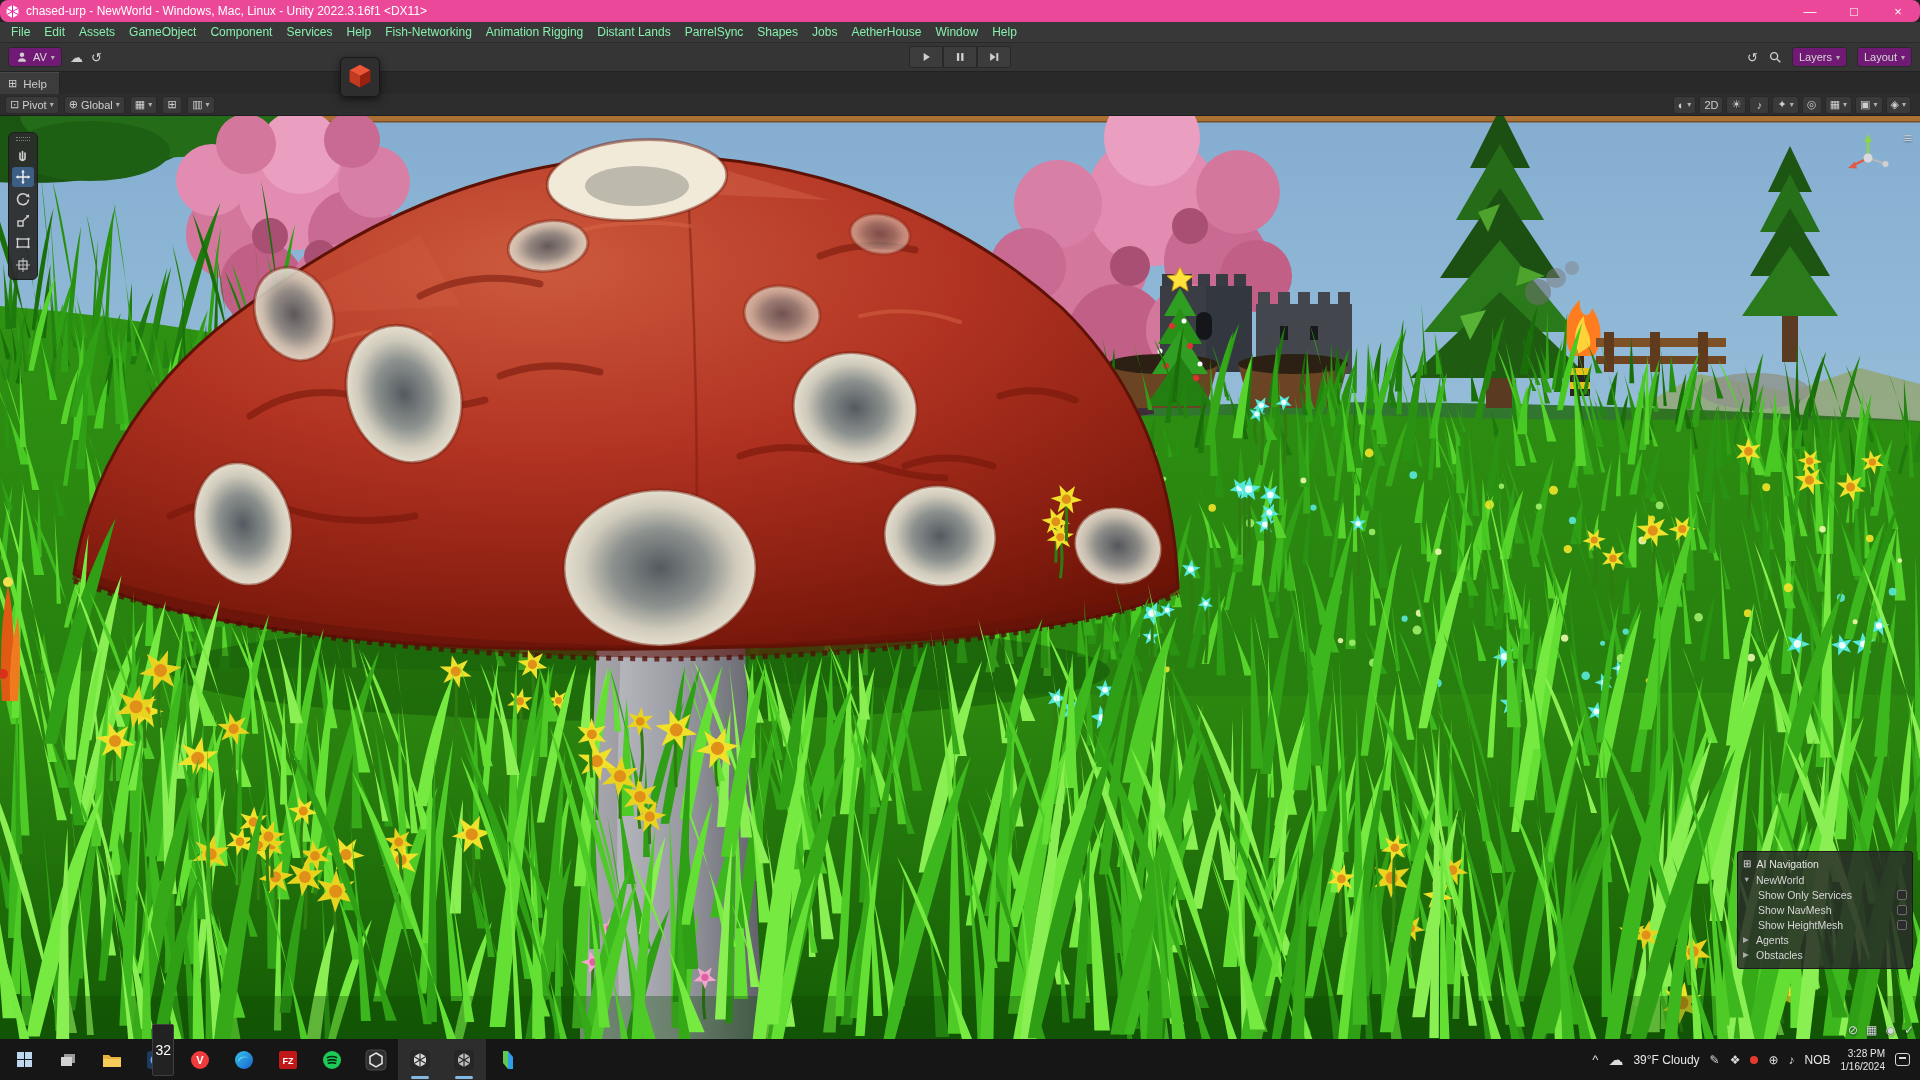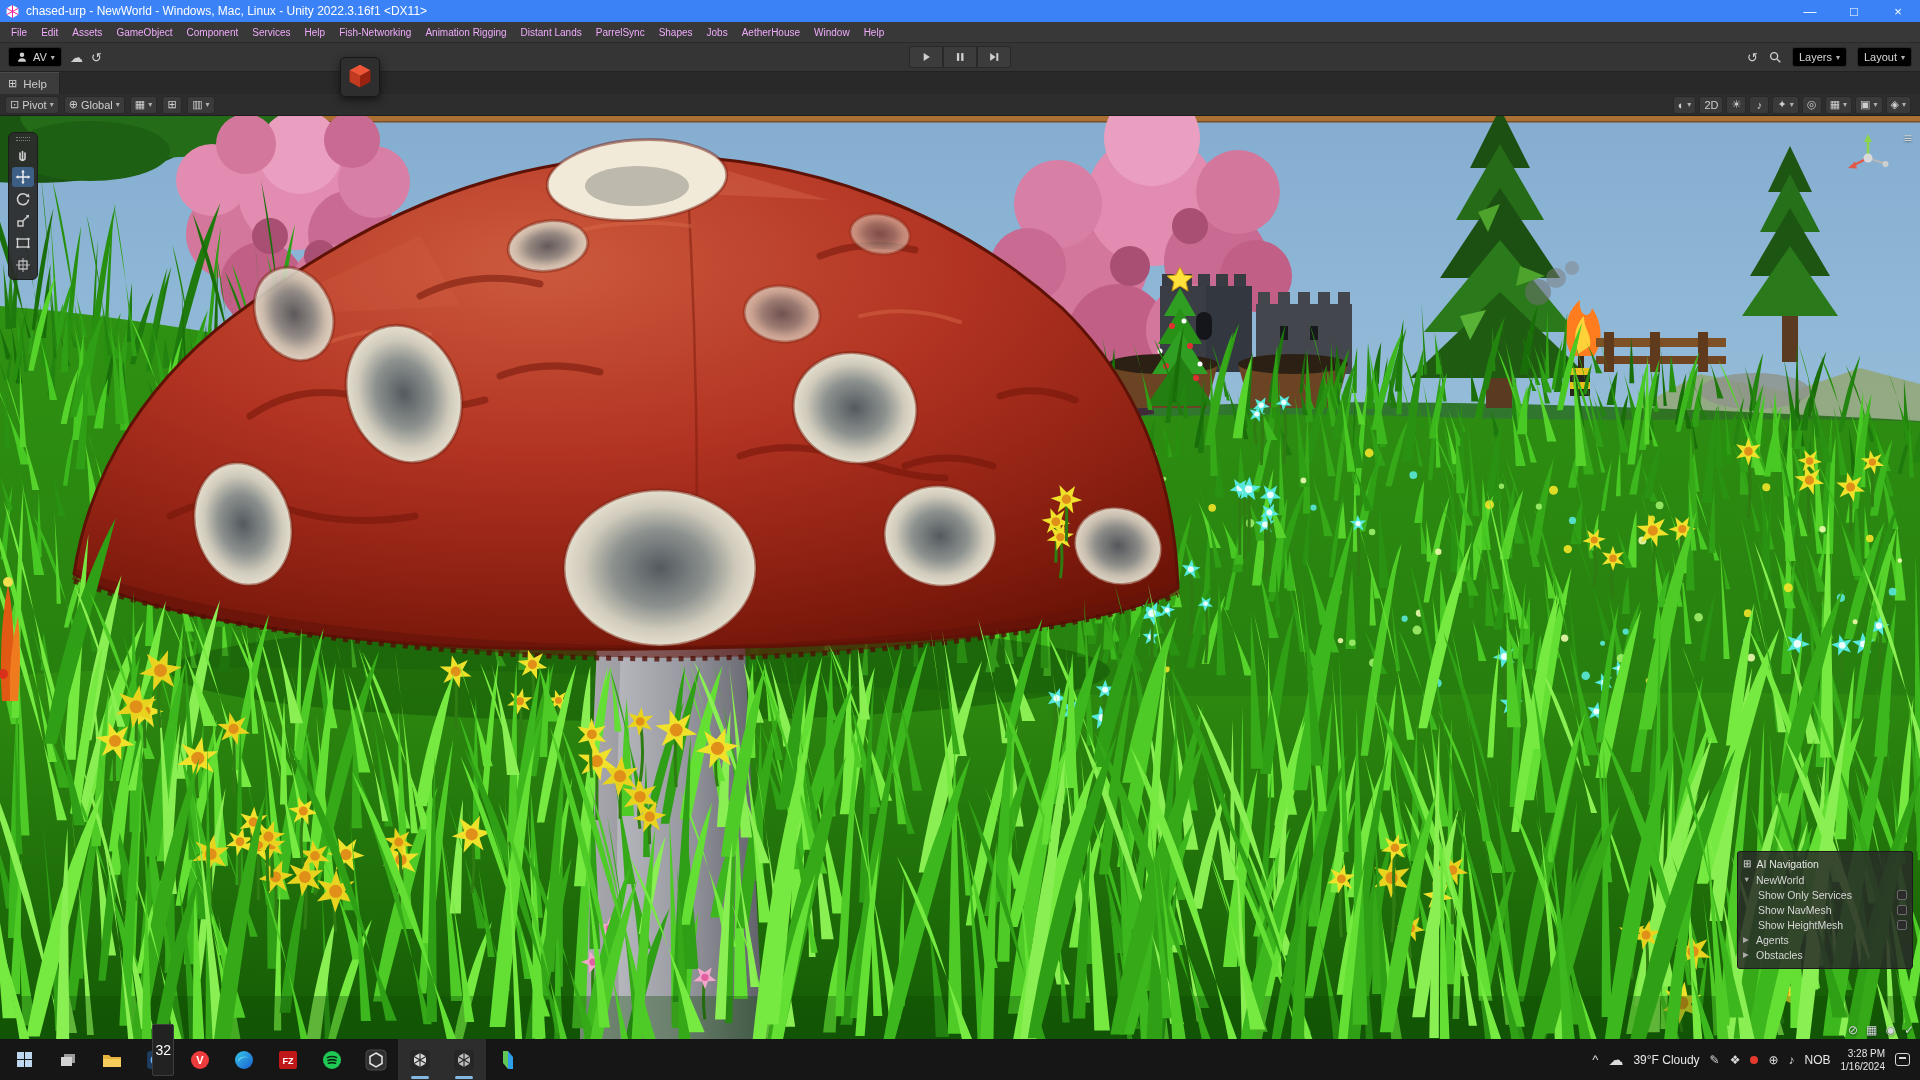--- a/index.html
+++ b/index.html
@@ -6,27 +6,27 @@
   html,body{width:1920px;height:1080px;background:#0d0d0d;font-family:"Liberation Sans",sans-serif;overflow:hidden}
   #root{position:absolute;inset:0;width:1920px;height:1080px;background:#222}
 
   
   .titlebar{position:absolute;left:0;top:0;width:100%;height:22px;background:#e9139b;display:flex;align-items:center;color:#fff;font-size:12px}
   .tb-logo{width:15px;height:15px;margin:0 6px 0 5px;flex:0 0 auto}
   .tb-controls{margin-left:auto;display:flex;height:100%}
   .tb-btn{width:44px;height:100%;display:flex;align-items:center;justify-content:center;font-size:13px;color:#fff}
 
   
-  .menubar{position:absolute;left:0;top:22px;width:100%;height:21px;background:#383838;display:flex;align-items:center;font-size:10px;color:#f0abfc;border-bottom:1px solid #2a2a2a;padding-left:4px}
+  .menubar{position:absolute;left:0;top:22px;width:100%;height:21px;background:#383838;display:flex;align-items:center;font-size:12px;color:#86efac;border-bottom:1px solid #2a2a2a;padding-left:4px}
   .menu-item{padding:0 7px;height:100%;display:flex;align-items:center}
 
   
   .toolbar{position:absolute;left:0;top:43px;width:100%;height:29px;background:#353535;border-bottom:1px solid #222;display:flex;align-items:center;padding:0 8px;color:#cfcfcf;font-size:11.5px}
   .tool-group{display:flex;align-items:center;gap:8px}
-  .chip{height:20px;display:inline-flex;align-items:center;gap:4px;background:#000000;border:1px solid #292929;border-radius:3px;padding:0 6px;font-size:11px;color:#d8d8d8}
+  .chip{height:20px;display:inline-flex;align-items:center;gap:4px;background:#701a75;border:1px solid #292929;border-radius:3px;padding:0 6px;font-size:11px;color:#d8d8d8}
   .caret{font-size:8px;color:#b0b0b0}
   .tool-center{position:absolute;left:50%;transform:translateX(-50%);display:flex}
   .play-btn{width:34px;height:22px;background:#3c3c3c;border:1px solid #292929;display:flex;align-items:center;justify-content:center}
   .play-btn:first-child{border-radius:3px 0 0 3px}
   .play-btn:last-child{border-radius:0 3px 3px 0}
   .tool-right{margin-left:auto;display:flex;align-items:center;gap:10px}
   .ico{font-size:13px;color:#cfcfcf;line-height:1}
 
   
   .tabbar{position:absolute;left:0;top:72px;width:100%;height:22px;background:#292929;display:flex;align-items:flex-end}
@@ -72,21 +72,21 @@
   .red-dot{width:8px;height:8px;border-radius:50%;background:#e23b2e}
   .clock{text-align:right;font-size:10px;line-height:13px}
   .notif{width:15px;height:13px;border:1px solid #d8d8d8;border-radius:3px;position:relative}
   .notif::after{content:"";position:absolute;left:3px;top:3px;width:7px;height:1.5px;background:#d8d8d8}
 </style>
 </head>
 <body>
 
 <div id="root">
 
-  <div class="titlebar" style="background: #3b82f6;">
+  <div class="titlebar" style="background: #ec4899; border-radius: 8px;">
     <svg class="tb-logo" viewBox="0 0 14 14">
       <polygon points="7,1 12.5,4 12.5,10 7,13 1.5,10 1.5,4" fill="#ffffff"></polygon>
       <path d="M7,1 V13 M1.5,4 L12.5,10 M12.5,4 L1.5,10" stroke="#e9139b" stroke-width="0.9"></path>
     </svg>
     <span>chased-urp - NewWorld - Windows, Mac, Linux - Unity 2022.3.16f1 &lt;DX11&gt;</span>
     <div class="tb-controls">
       <div class="tb-btn">—</div>
       <div class="tb-btn">□</div>
       <div class="tb-btn">×</div>
     </div>

